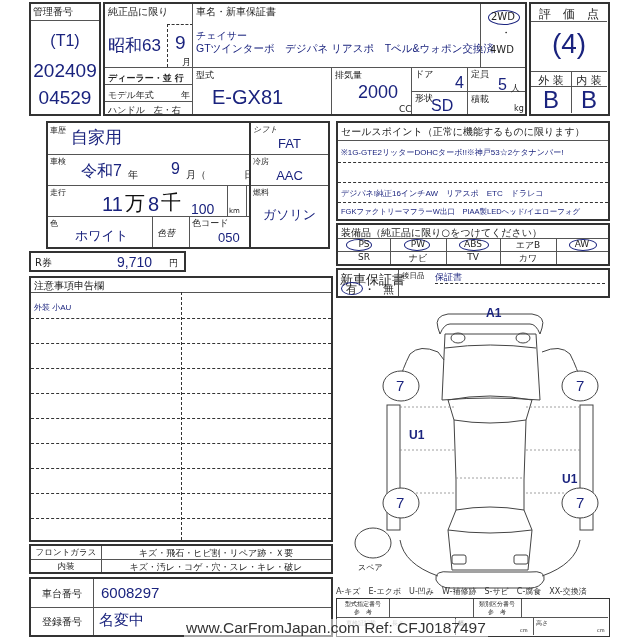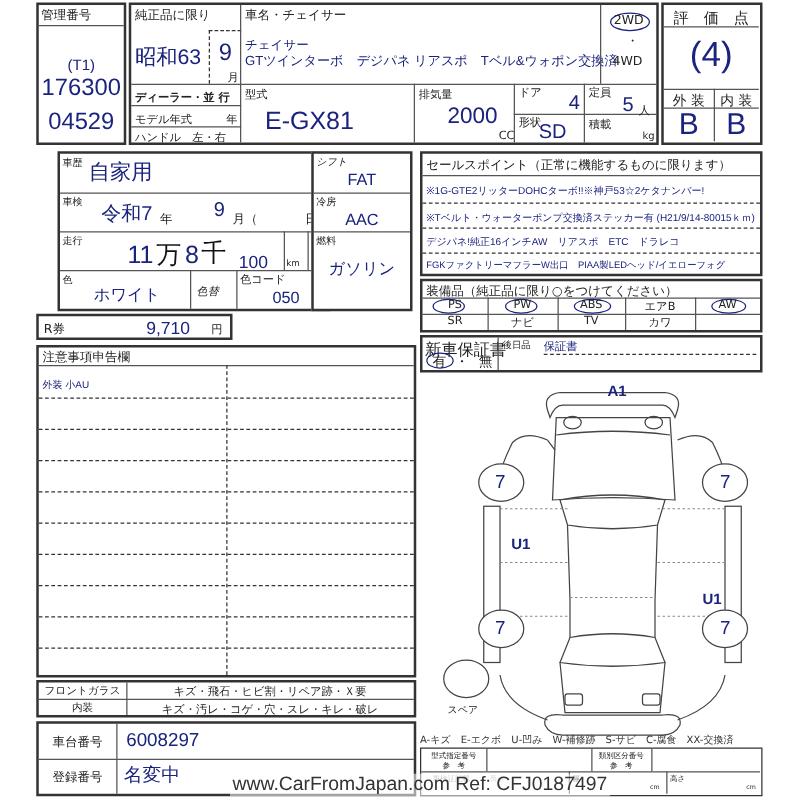--- a/index.html
+++ b/index.html
@@ -15,43 +15,43 @@
   .vd { position: absolute; width: 0; border-left: 1.5px dashed #333; }
   .oval { position: absolute; border: 1.5px solid #1a237e; border-radius: 50%; }
   .center { text-align: center; }
 </style>
 </head>
 <body>
 
 <div class="box" style="left:29px;top:2px;width:72px;height:114px;">
   <div class="lbl" style="left:2px;top:1px;font-size:10px;">管理番号</div>
   <div class="hl" style="left:0;top:16px;width:68px;"></div>
-  <div class="val center" style="left:0;width:68px;top:41px;font-size:12px;">(T1)</div>
-  <div class="val center" style="left:0;width:68px;top:56px;font-size:19px;">176300</div>
+  <div class="val center" style="left:0;width:68px;top:28px;font-size:16px;">(T1)</div>
+  <div class="val center" style="left:0;width:68px;top:56px;font-size:19px;">202409</div>
   <div class="val center" style="left:0;width:68px;top:83px;font-size:19px;">04529</div>
 </div>
 
 <div class="box" style="left:103px;top:2px;width:424px;height:114px;">
 
   <div class="lbl" style="left:3px;top:1px;font-size:10px;">純正品に限り</div>
   <div class="vd" style="left:62px;top:20px;height:43px;"></div>
   <div class="hd" style="left:62px;top:20px;width:26px;"></div>
   <div class="val" style="left:3px;top:30px;font-size:17px;">昭和63</div>
   <div class="val" style="left:70px;top:28px;font-size:19px;">9</div>
   <div class="lbl" style="left:77px;top:52px;">月</div>
   <div class="vl" style="left:87px;top:0;height:110px;"></div>
   <div class="hl" style="left:0;top:63px;width:420px;"></div>
   <div class="lbl" style="left:3px;top:68px;font-weight:bold;">ディーラー・並 行</div>
   <div class="hl" style="left:0;top:80px;width:88px;"></div>
   <div class="lbl" style="left:3px;top:85px;">モデル年式</div>
   <div class="lbl" style="left:76px;top:85px;">年</div>
   <div class="hl" style="left:0;top:97px;width:88px;"></div>
   <div class="lbl" style="left:3px;top:100px;">ハンドル　左・右</div>
 
-  <div class="lbl" style="left:91px;top:1px;font-size:10px;">車名・チェイサー</div>
+  <div class="lbl" style="left:91px;top:1px;font-size:10px;">車名・新車保証書</div>
   <div class="val" style="left:91px;top:25px;font-size:10px;">チェイサー</div>
   <div class="val" style="left:91px;top:38px;font-size:10.5px;">GTツインターボ　デジパネ リアスポ　Tベル&amp;ウォポン交換済</div>
   <div class="vl" style="left:375px;top:0;height:63px;"></div>
   <div class="oval" style="left:383px;top:6px;width:32px;height:15px;"></div>
   <div class="lbl" style="left:386px;top:7px;font-size:10px;">2WD</div>
   <div class="lbl" style="left:396px;top:22px;font-size:10px;">・</div>
   <div class="lbl" style="left:385px;top:40px;font-size:10px;">4WD</div>
 
   <div class="lbl" style="left:91px;top:65px;">型式</div>
   <div class="val" style="left:91px;top:82px;font-size:20px;margin-left:16px;">E-GX81</div>
@@ -131,21 +131,20 @@
   <div class="lbl" style="left:4px;top:3px;font-size:10px;">R券</div>
   <div class="val" style="left:86px;top:1px;font-size:14px;">9,710</div>
   <div class="lbl" style="left:138px;top:4px;font-size:9px;">円</div>
 </div>
 
 <div class="box" style="left:336px;top:121px;width:274px;height:100px;">
   <div class="lbl" style="left:3px;top:2px;font-size:10px;">セールスポイント（正常に機能するものに限ります）</div>
   <div class="hl" style="left:0;top:17px;width:270px;"></div>
   <div class="val" style="left:3px;top:23px;font-size:8px;">※1G-GTE2リッターDOHCターボ!!※神戸53☆2ケタナンバー!</div>
   <div class="hd" style="left:0;top:39px;width:270px;"></div>
-  <div class="val" style="left:3px;top:45px;font-size:8px;">※Tベルト・ウォーターポンプ交換済ステッカー有 (H21/9/14-80015ｋｍ)</div>
   <div class="hd" style="left:0;top:59px;width:270px;"></div>
   <div class="val" style="left:3px;top:65px;font-size:8px;">デジパネ!純正16インチAW　リアスポ　ETC　ドラレコ</div>
   <div class="hd" style="left:0;top:79px;width:270px;"></div>
   <div class="val" style="left:3px;top:84px;font-size:7.5px;">FGKファクトリーマフラーW出口　PIAA製LEDヘッド/イエローフォグ</div>
 </div>
 
 <div class="box" style="left:336px;top:223px;width:274px;height:43px;">
   <div class="lbl" style="left:3px;top:1px;font-size:10px;">装備品（純正品に限り○をつけてください）</div>
   <div class="hl" style="left:0;top:13px;width:270px;"></div>
   <div class="hl" style="left:0;top:26px;width:270px;"></div>

